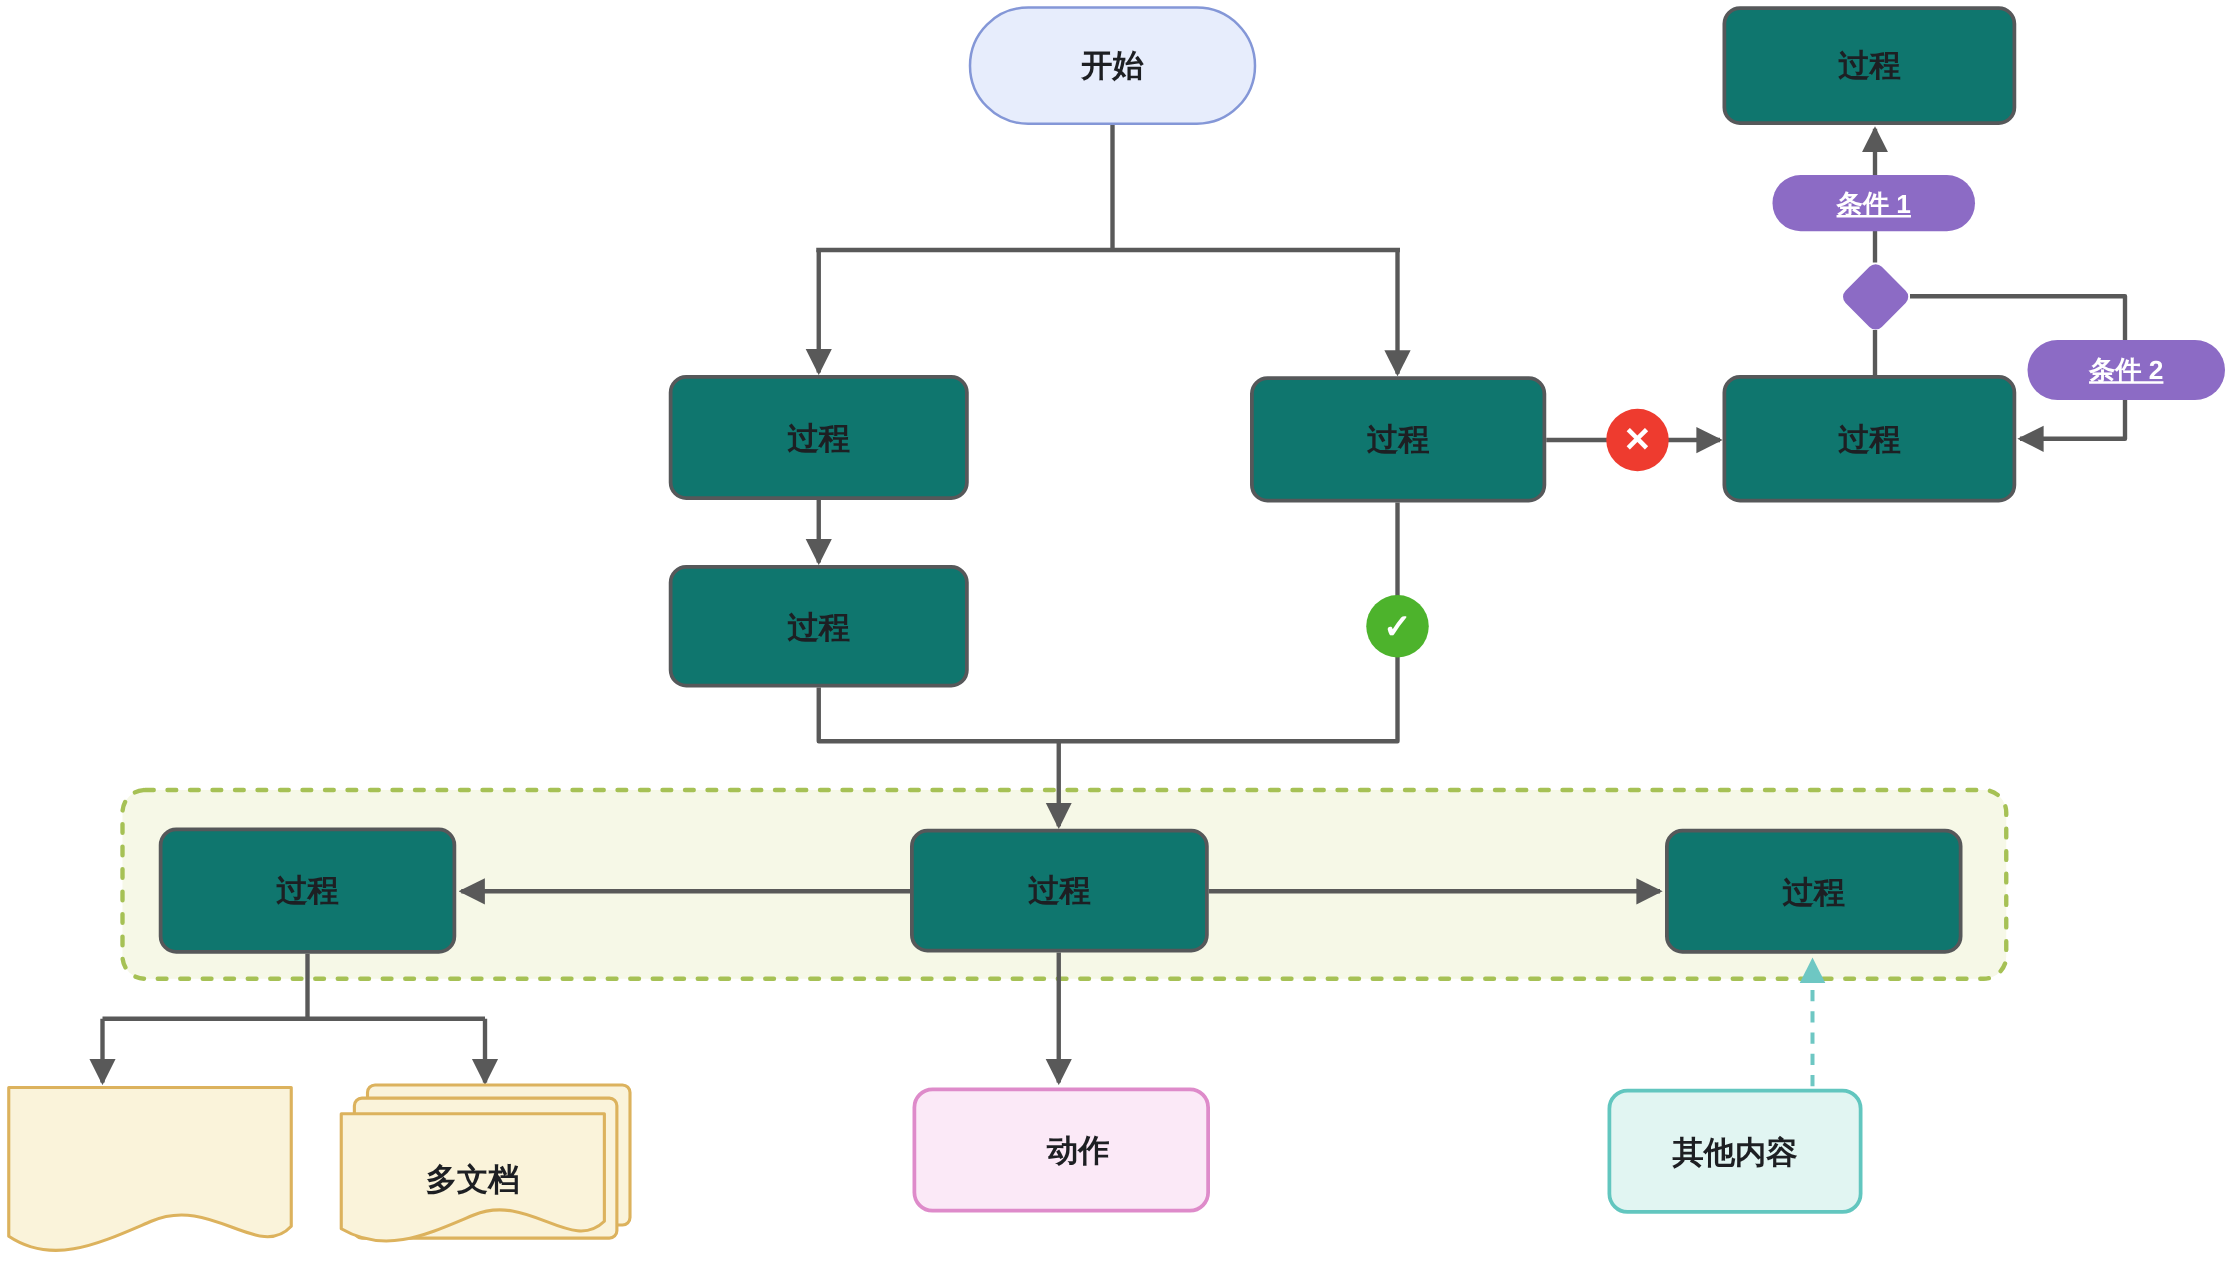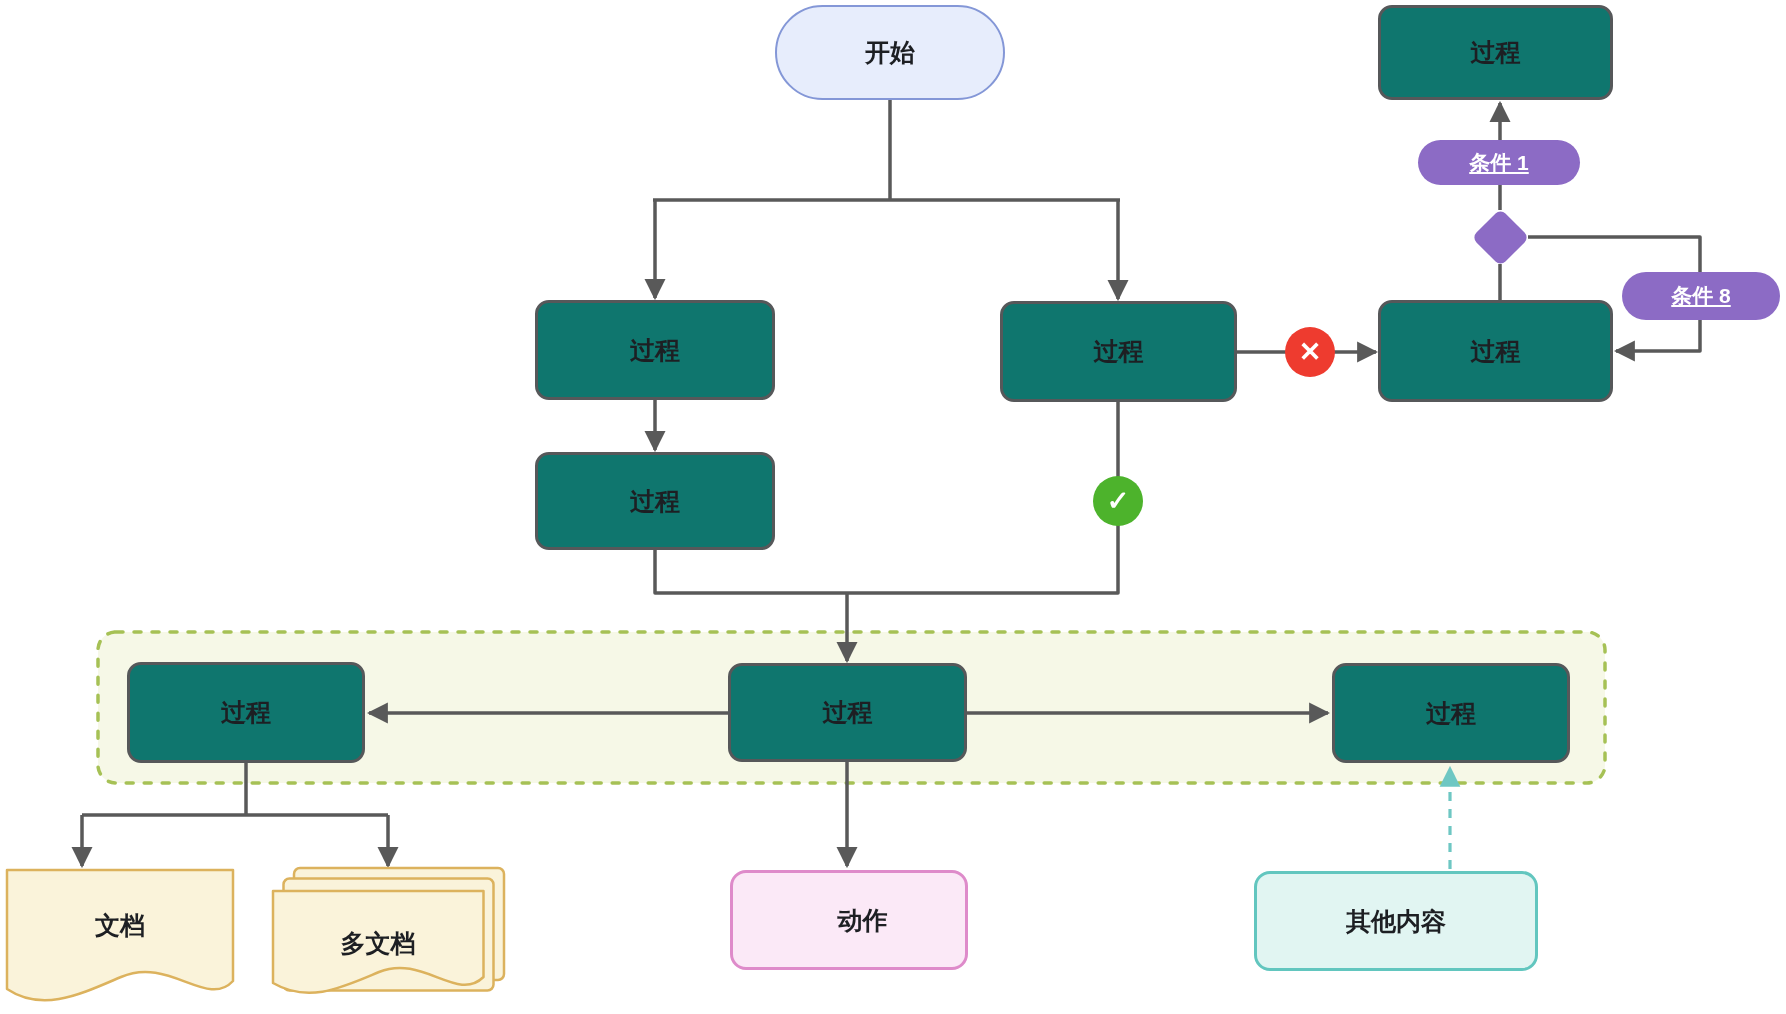--- a/index.html
+++ b/index.html
@@ -121,21 +121,21 @@
     <span>过程</span>
   </div>
 
   <div class="diamond" style="left:1480px;top:217px"></div>
 
   <div class="pill" style="left:1418px;top:140px;width:162px;height:45px">
     <span>条件 1</span>
   </div>
 
   <div class="pill" style="left:1622px;top:272px;width:158px;height:48px">
-    <span>条件 8</span>
+    <span>条件 2</span>
   </div>
 
   <div class="badge badge-fail" style="left:1285px;top:327px">
     <span>✕</span>
   </div>
 
   <div class="badge badge-pass" style="left:1093px;top:476px">
     <span>✓</span>
   </div>
 
@@ -144,25 +144,24 @@
   </div>
 
   <div class="node process" style="left:728px;top:663px;width:239px;height:99px">
     <span>过程</span>
   </div>
 
   <div class="node process" style="left:1332px;top:663px;width:238px;height:100px">
     <span>过程</span>
   </div>
 
-  <div class="shape-label" style="left:45px;top:900px;width:150px;height:50px">文档</div>
 
   <div class="shape-label" style="left:303px;top:918px;width:150px;height:50px">多文档</div>
 
   <div class="node action-node" style="left:730px;top:870px;width:238px;height:100px">
     <span>动作</span>
   </div>
 
-  <div class="node other-node" style="left:1254px;top:871px;width:284px;height:100px">
+  <div class="node other-node" style="left:1286px;top:871px;width:204px;height:100px">
     <span>其他内容</span>
   </div>
 
 </div>
 
 </body></html>

